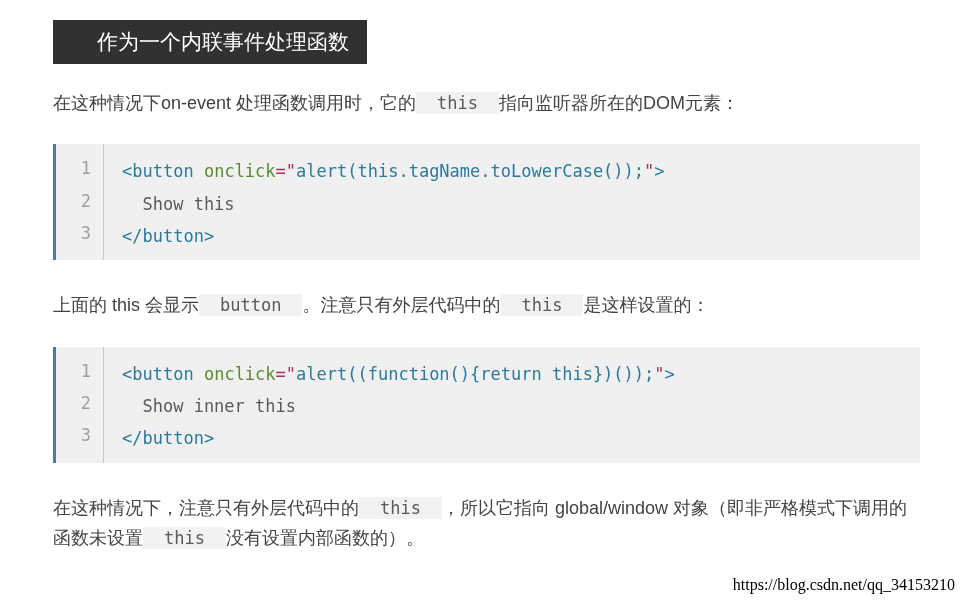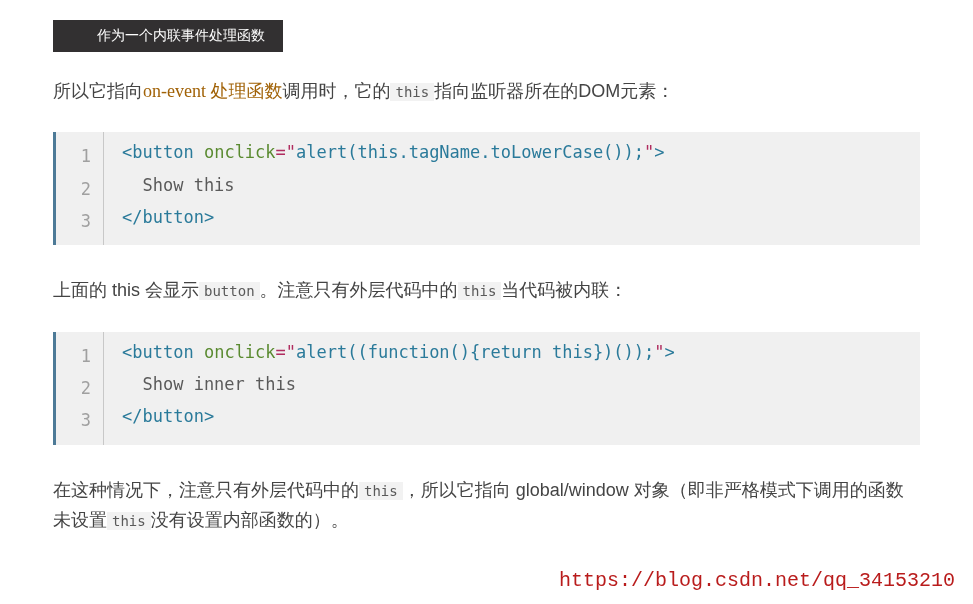--- a/index.html
+++ b/index.html
@@ -10,101 +10,100 @@
       height: 604px;
       padding: 20px 53px 0 53px;
       color: #333;
       line-height: 1.7;
       position: relative;
     }
     .heading {
       background: #323031;
       color: #fff;
       display: inline-block;
-      font-size: 14px;
+      font-size: 21px;
       padding: 4px 18px 4px 44px;
       font-weight: 400;
       margin-bottom: 24px;
     }
     .para {
       font-size: 18px;
       color: #444;
       margin-bottom: 26px;
     }
     .link {
-      color: #a16207;
+      color: #404040;
       text-decoration: none;
-      font-family: Liberation Serif, serif;
     }
     .inline-code {
       font-family: 'Consolas', 'Monaco', monospace;
       background: #f2f2f2;
-      padding: 1px 5px;
+      padding: 1px 21px;
       color: #5a5a5a;
-      font-size: 14px;
+      font-size: 17px;
     }
     .codeblock {
       background: #f0f0f0;
       border-left: 3px solid #4d7a97;
       margin-bottom: 30px;
       display: flex;
       font-family: 'Consolas', 'Monaco', monospace;
       font-size: 17px;
       line-height: 1.9;
     }
     .gutter {
       padding: 8px 0;
       text-align: right;
       color: #a0a0a0;
       width: 48px;
       border-right: 1px solid #c8c8c8;
       flex-shrink: 0;
     }
     .gutter div { padding-right: 12px; }
     .code-content {
-      padding: 4px 0 8px 18px;
+      padding: 11px 0 8px 18px;
       white-space: pre;
       color: #5a5a5a;
     }
     .tag    { color: #2a7a9a; }
     .tagname{ color: #2a7a9a; font-weight: 500; }
     .attr   { color: #5a8a30; }
     .punct  { color: #b02c5f; }
     .string { color: #2a7a9a; }
     .watermark {
       position: absolute;
       bottom: 6px;
       right: 18px;
-      color: #b91c1c;
-      font-size: 20px;
-      font-family: Liberation Mono, monospace;
+      color: #000000;
+      font-size: 16px;
+      font-family: Liberation Serif, serif;
     }
   </style>
 </head>
 <body>
 
 
 
 <h3 class="heading">作为一个内联事件处理函数</h3>
 
 <p class="para">
-  <span>所以它指向</span><a class="link">on-event 处理函数</a><span>调用时，它的</span><code class="inline-code">this</code><span>指向监听器所在的DOM元素：</span>
+  <span>在这种情况下</span><a class="link">on-event 处理函数</a><span>调用时，它的</span><code class="inline-code">this</code><span>指向监听器所在的DOM元素：</span>
 </p>
 
 <div class="codeblock">
   <div class="gutter">
     <div>1</div>
     <div>2</div>
     <div>3</div>
   </div>
   <div class="code-content"><div><span class="tag">&lt;</span><span class="tagname">button</span> <span class="attr">onclick</span><span class="punct">=</span><span class="punct">"</span><span class="string">alert(this.tagName.toLowerCase());</span><span class="punct">"</span><span class="tag">&gt;</span></div><div>  Show this</div><div><span class="tag">&lt;/</span><span class="tagname">button</span><span class="tag">&gt;</span></div></div>
 </div>
 
 <p class="para">
-  <span>上面的 this 会显示</span><code class="inline-code">button</code><span>。注意只有外层代码中的</span><code class="inline-code">this</code><span>当代码被内联：</span>
+  <span>上面的 this 会显示</span><code class="inline-code">button</code><span>。注意只有外层代码中的</span><code class="inline-code">this</code><span>是这样设置的：</span>
 </p>
 
 <div class="codeblock">
   <div class="gutter">
     <div>1</div>
     <div>2</div>
     <div>3</div>
   </div>
   <div class="code-content"><div><span class="tag">&lt;</span><span class="tagname">button</span> <span class="attr">onclick</span><span class="punct">=</span><span class="punct">"</span><span class="string">alert((function(){return this})());</span><span class="punct">"</span><span class="tag">&gt;</span></div><div>  Show inner this</div><div><span class="tag">&lt;/</span><span class="tagname">button</span><span class="tag">&gt;</span></div></div>
 </div>

